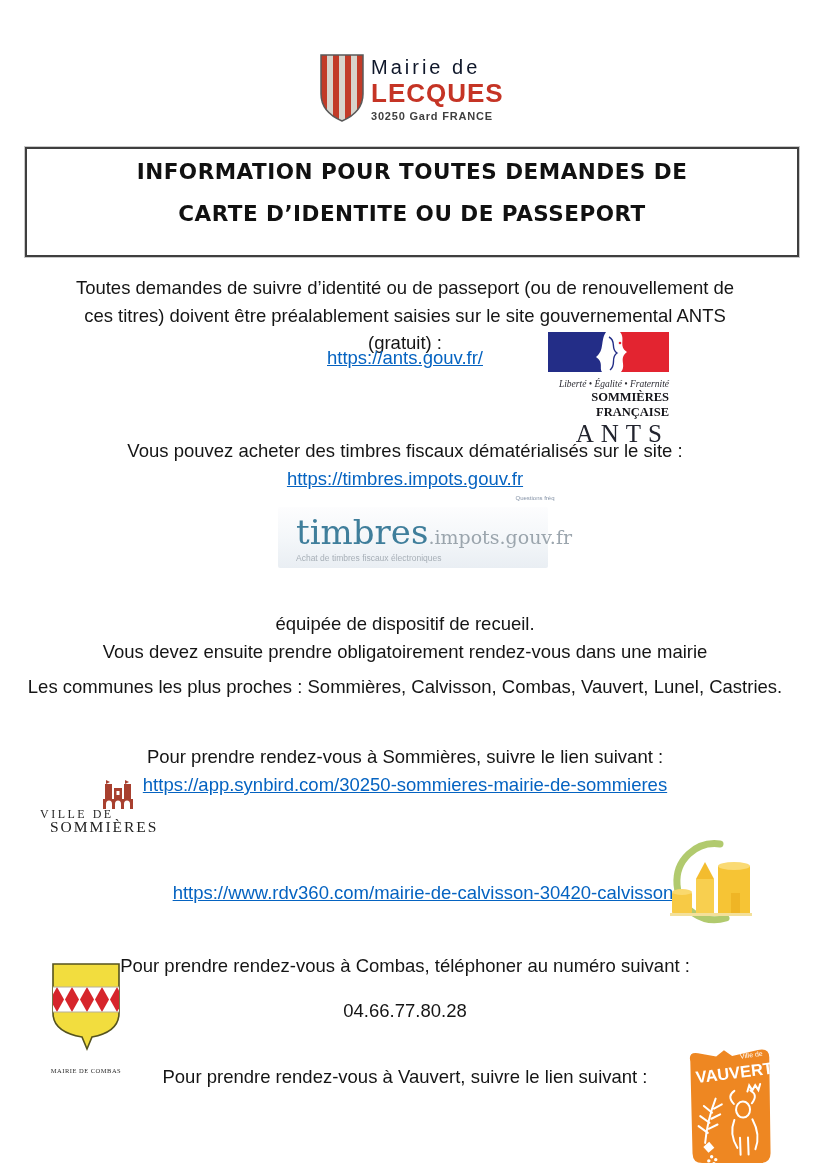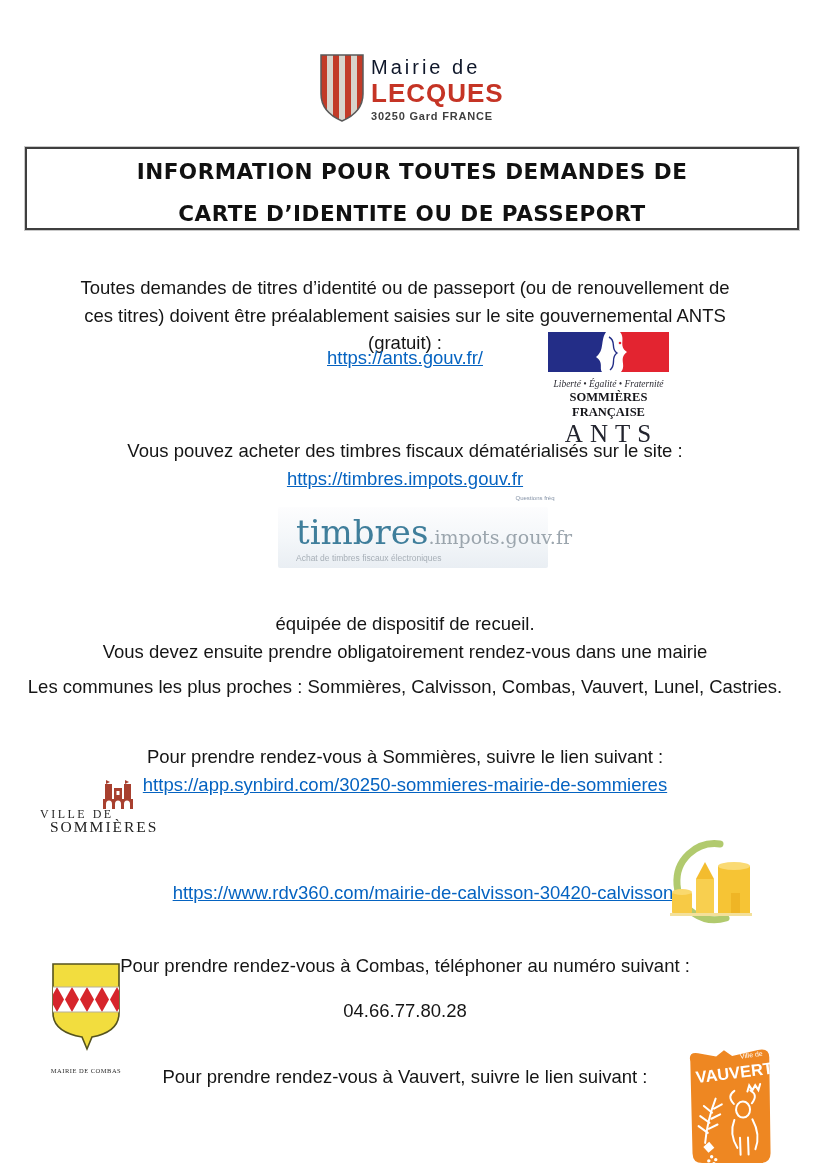--- a/index.html
+++ b/index.html
@@ -10,32 +10,32 @@
   a.link { color:#0563c1; text-decoration:underline; cursor:pointer; font-size:18.5px; }
 
   
   .lecques { position:absolute; left:318px; top:52px; display:flex; align-items:flex-start; }
   .lecques-text { margin-left:5px; padding-top:4px; }
   .lecq-l1 { color:#0f172a; font-size:20px; letter-spacing:3px; }
   .lecq-l2 { color:#c53425; font-size:26px; font-weight:bold; letter-spacing:1px; line-height:1.1; }
   .lecq-l3 { color:#3f3f3f; font-size:11px; font-weight:bold; letter-spacing:0.8px; margin-top:2px; }
 
   
-  .title-box { position:absolute; left:25px; top:147px; width:774px; height:83px;
+  .title-box { position:absolute; left:25px; top:147px; width:774px; height:110px;
     border:2px solid #3f3f3f; box-shadow:0 0 0 1px #c9c9c9; background:#fff;
     text-align:center; padding-top:10px;
     font-family:"DejaVu Sans", sans-serif; font-weight:bold; font-size:21.5px; letter-spacing:0.5px; color:#111; }
   .title-box .t1 { margin-bottom:17px; }
 
   
   .intro { position:absolute; top:274px; left:0; width:810px; text-align:center;
     font-size:18.5px; line-height:27.5px; color:#151515; }
 
   
-  .ants-logo { position:absolute; left:548px; top:332px; width:121px; text-align:center; }
+  .ants-logo { position:absolute; left:548px; top:332px; width:121px; text-align:right; }
   .ants-motto { font-family:"Liberation Serif", serif; font-style:italic; font-size:9.5px; color:#2b2b33; margin-top:3px; }
   .ants-republic { font-family:"Liberation Serif", serif; font-weight:bold; font-size:12.5px; color:#141419; margin-top:1px; }
   .ants-name { font-family:"Liberation Serif", serif; font-size:25px; letter-spacing:7px; color:#22242e; margin-top:0px; padding-left:6px; }
 
   
   .tb-corner { position:absolute; left:500px; top:495px; width:70px; text-align:center;
     font-size:6px; color:#8492a6; }
   .timbres-banner { position:absolute; left:278px; top:507px; width:270px; height:61px;
     background:linear-gradient(180deg,#fdfdfe 0%, #f3f6f9 55%, #e9eef3 100%);
     border-radius:2px; display:flex; align-items:center; padding:6px 8px; }
@@ -85,21 +85,21 @@
       <div class="lecq-l3">30250 Gard FRANCE</div>
     </div>
   </div>
 
   <div class="title-box">
     <div class="t1">INFORMATION POUR TOUTES DEMANDES DE</div>
     <div class="t2">CARTE D’IDENTITE OU DE PASSEPORT</div>
   </div>
 
   <div class="intro">
-    <div>Toutes demandes de titres d’identité ou de passeport (ou de renouvellement de</div>
+    <div>Toutes demandes de suivre d’identité ou de passeport (ou de renouvellement de</div>
     <div>ces titres) doivent être préalablement saisies sur le site gouvernemental ANTS</div>
     <div>(gratuit) :</div>
   </div>
 
   <div class="tline" style="top:347px;">
     <a class="link">https://ants.gouv.fr/</a>
   </div>
 
   <div class="ants-logo">
     <svg width="121" height="40" viewBox="0 0 121 40">

